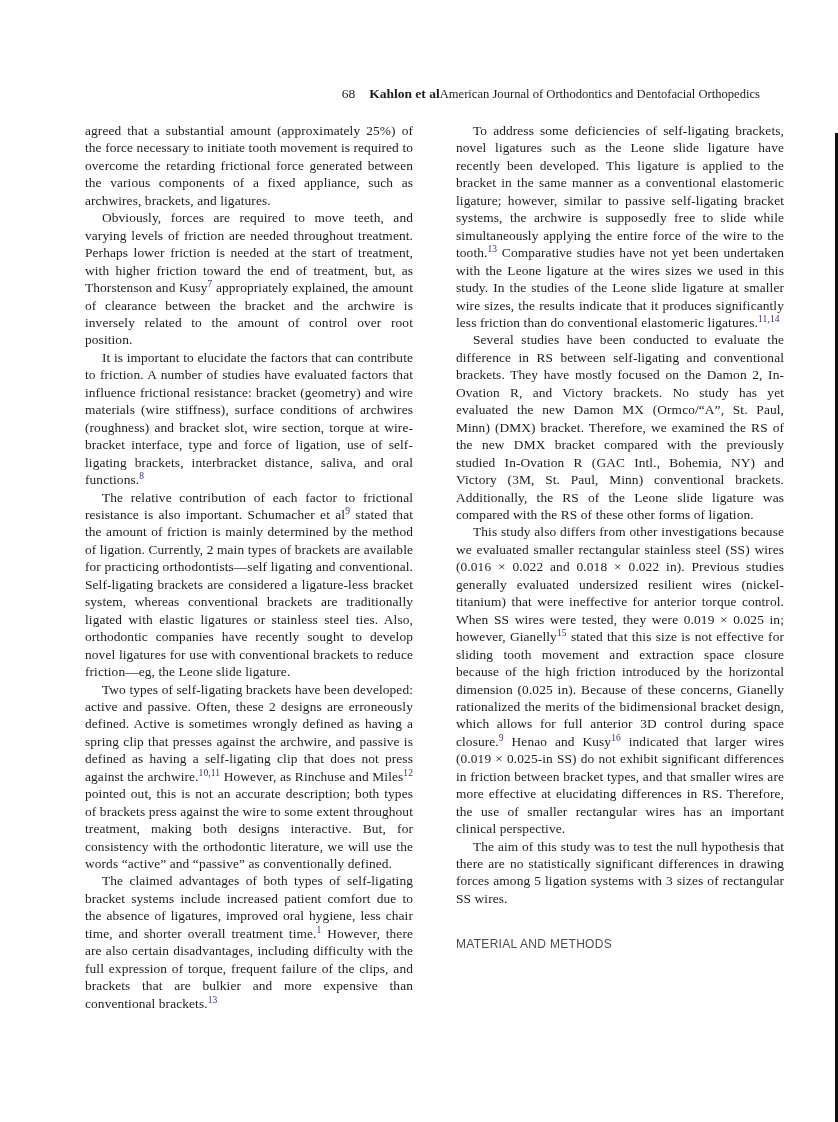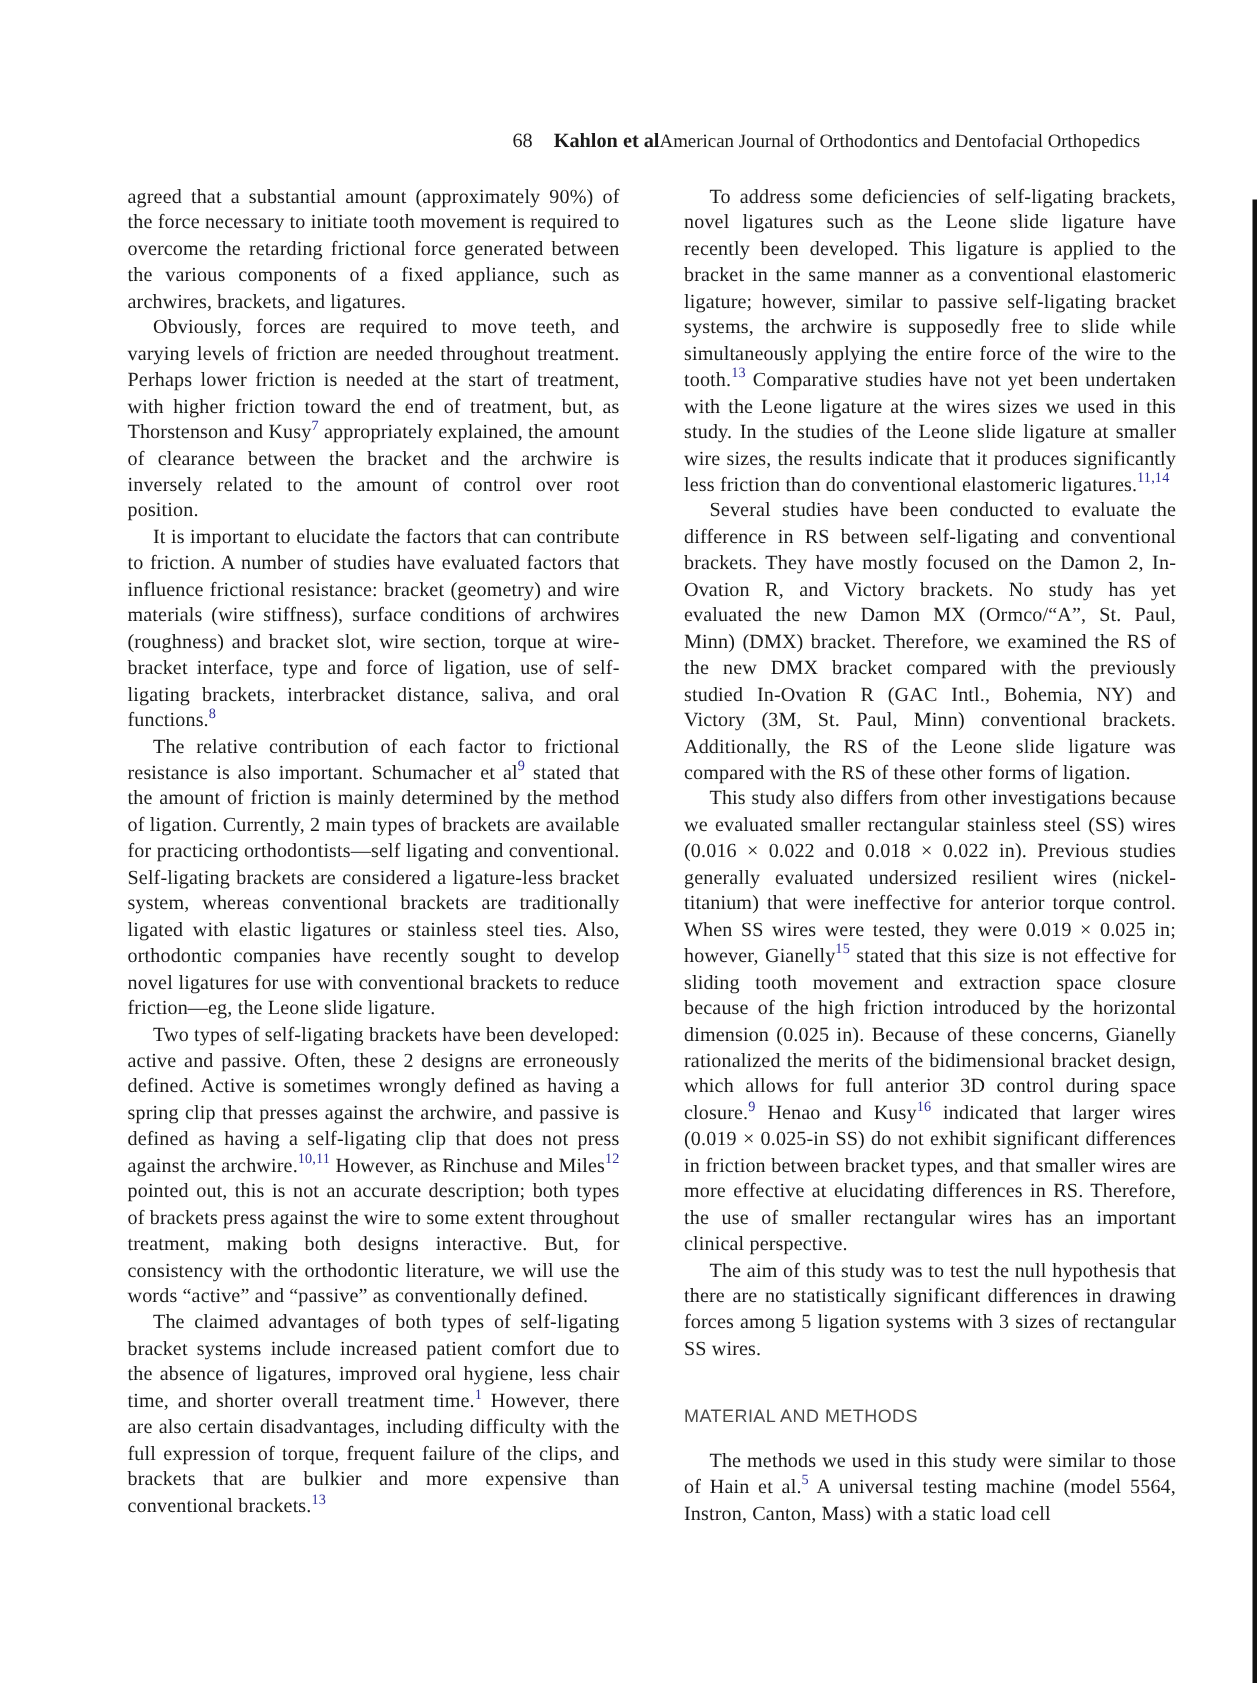--- a/index.html
+++ b/index.html
@@ -72,32 +72,31 @@
   <div class="header">
     <div class="header-left">
       <span class="page-number">68</span><span class="running-author">Kahlon et al</span>
     </div>
     <div class="header-right">
       <div>American Journal of Orthodontics and Dentofacial Orthopedics</div>
     </div>
   </div>
 
   <div class="col col-left">
-      <p class="para">agreed that a substantial amount (approximately 90%) of the force necessary to initiate tooth movement is required to overcome the retarding frictional force generated between the various components of a fixed appliance, such as archwires, brackets, and ligatures.</p>
+      <p class="para">agreed that a substantial amount (approximately 25%) of the force necessary to initiate tooth movement is required to overcome the retarding frictional force generated between the various components of a fixed appliance, such as archwires, brackets, and ligatures.</p>
       <p class="para indent">Obviously, forces are required to move teeth, and varying levels of friction are needed throughout treatment. Perhaps lower friction is needed at the start of treatment, with higher friction toward the end of treatment, but, as Thorstenson and Kusy<sup class="ref">7</sup> appropriately explained, the amount of clearance between the bracket and the archwire is inversely related to the amount of control over root position.</p>
       <p class="para indent">It is important to elucidate the factors that can contribute to friction. A number of studies have evaluated factors that influence frictional resistance: bracket (geometry) and wire materials (wire stiffness), surface conditions of archwires (roughness) and bracket slot, wire section, torque at wire-bracket interface, type and force of ligation, use of self-ligating brackets, interbracket distance, saliva, and oral functions.<sup class="ref">8</sup></p>
       <p class="para indent">The relative contribution of each factor to frictional resistance is also important. Schumacher et al<sup class="ref">9</sup> stated that the amount of friction is mainly determined by the method of ligation. Currently, 2 main types of brackets are available for practicing orthodontists—self ligating and conventional. Self-ligating brackets are considered a ligature-less bracket system, whereas conventional brackets are traditionally ligated with elastic ligatures or stainless steel ties. Also, orthodontic companies have recently sought to develop novel ligatures for use with conventional brackets to reduce friction—eg, the Leone slide ligature.</p>
       <p class="para indent">Two types of self-ligating brackets have been developed: active and passive. Often, these 2 designs are erroneously defined. Active is sometimes wrongly defined as having a spring clip that presses against the archwire, and passive is defined as having a self-ligating clip that does not press against the archwire.<sup class="ref">10,11</sup> However, as Rinchuse and Miles<sup class="ref">12</sup> pointed out, this is not an accurate description; both types of brackets press against the wire to some extent throughout treatment, making both designs interactive. But, for consistency with the orthodontic literature, we will use the words “active” and “passive” as conventionally defined.</p>
       <p class="para indent">The claimed advantages of both types of self-ligating bracket systems include increased patient comfort due to the absence of ligatures, improved oral hygiene, less chair time, and shorter overall treatment time.<sup class="ref">1</sup> However, there are also certain disadvantages, including difficulty with the full expression of torque, frequent failure of the clips, and brackets that are bulkier and more expensive than conventional brackets.<sup class="ref">13</sup></p>
     </div>
 
   <div class="col col-right">
       <p class="para indent">To address some deficiencies of self-ligating brackets, novel ligatures such as the Leone slide ligature have recently been developed. This ligature is applied to the bracket in the same manner as a conventional elastomeric ligature; however, similar to passive self-ligating bracket systems, the archwire is supposedly free to slide while simultaneously applying the entire force of the wire to the tooth.<sup class="ref">13</sup> Comparative studies have not yet been undertaken with the Leone ligature at the wires sizes we used in this study. In the studies of the Leone slide ligature at smaller wire sizes, the results indicate that it produces significantly less friction than do conventional elastomeric ligatures.<sup class="ref">11,14</sup></p>
       <p class="para indent">Several studies have been conducted to evaluate the difference in RS between self-ligating and conventional brackets. They have mostly focused on the Damon 2, In-Ovation R, and Victory brackets. No study has yet evaluated the new Damon MX (Ormco/“A”, St. Paul, Minn) (DMX) bracket. Therefore, we examined the RS of the new DMX bracket compared with the previously studied In-Ovation R (GAC Intl., Bohemia, NY) and Victory (3M, St. Paul, Minn) conventional brackets. Additionally, the RS of the Leone slide ligature was compared with the RS of these other forms of ligation.</p>
       <p class="para indent">This study also differs from other investigations because we evaluated smaller rectangular stainless steel (SS) wires (0.016 × 0.022 and 0.018 × 0.022 in). Previous studies generally evaluated undersized resilient wires (nickel-titanium) that were ineffective for anterior torque control. When SS wires were tested, they were 0.019 × 0.025 in; however, Gianelly<sup class="ref">15</sup> stated that this size is not effective for sliding tooth movement and extraction space closure because of the high friction introduced by the horizontal dimension (0.025 in). Because of these concerns, Gianelly rationalized the merits of the bidimensional bracket design, which allows for full anterior 3D control during space closure.<sup class="ref">9</sup> Henao and Kusy<sup class="ref">16</sup> indicated that larger wires (0.019 × 0.025-in SS) do not exhibit significant differences in friction between bracket types, and that smaller wires are more effective at elucidating differences in RS. Therefore, the use of smaller rectangular wires has an important clinical perspective.</p>
       <p class="para indent">The aim of this study was to test the null hypothesis that there are no statistically significant differences in drawing forces among 5 ligation systems with 3 sizes of rectangular SS wires.</p>
       <h2 class="section-heading">MATERIAL AND METHODS</h2>
-      <p class="para indent">The methods we used in this study were similar to those of Hain et al.<sup class="ref">5</sup> A universal testing machine (model 5564, Instron, Canton, Mass) with a static load cell</p>
     </div>
 
   <div class="edge-bar"></div>
 
 </div>
 
 </body></html>

